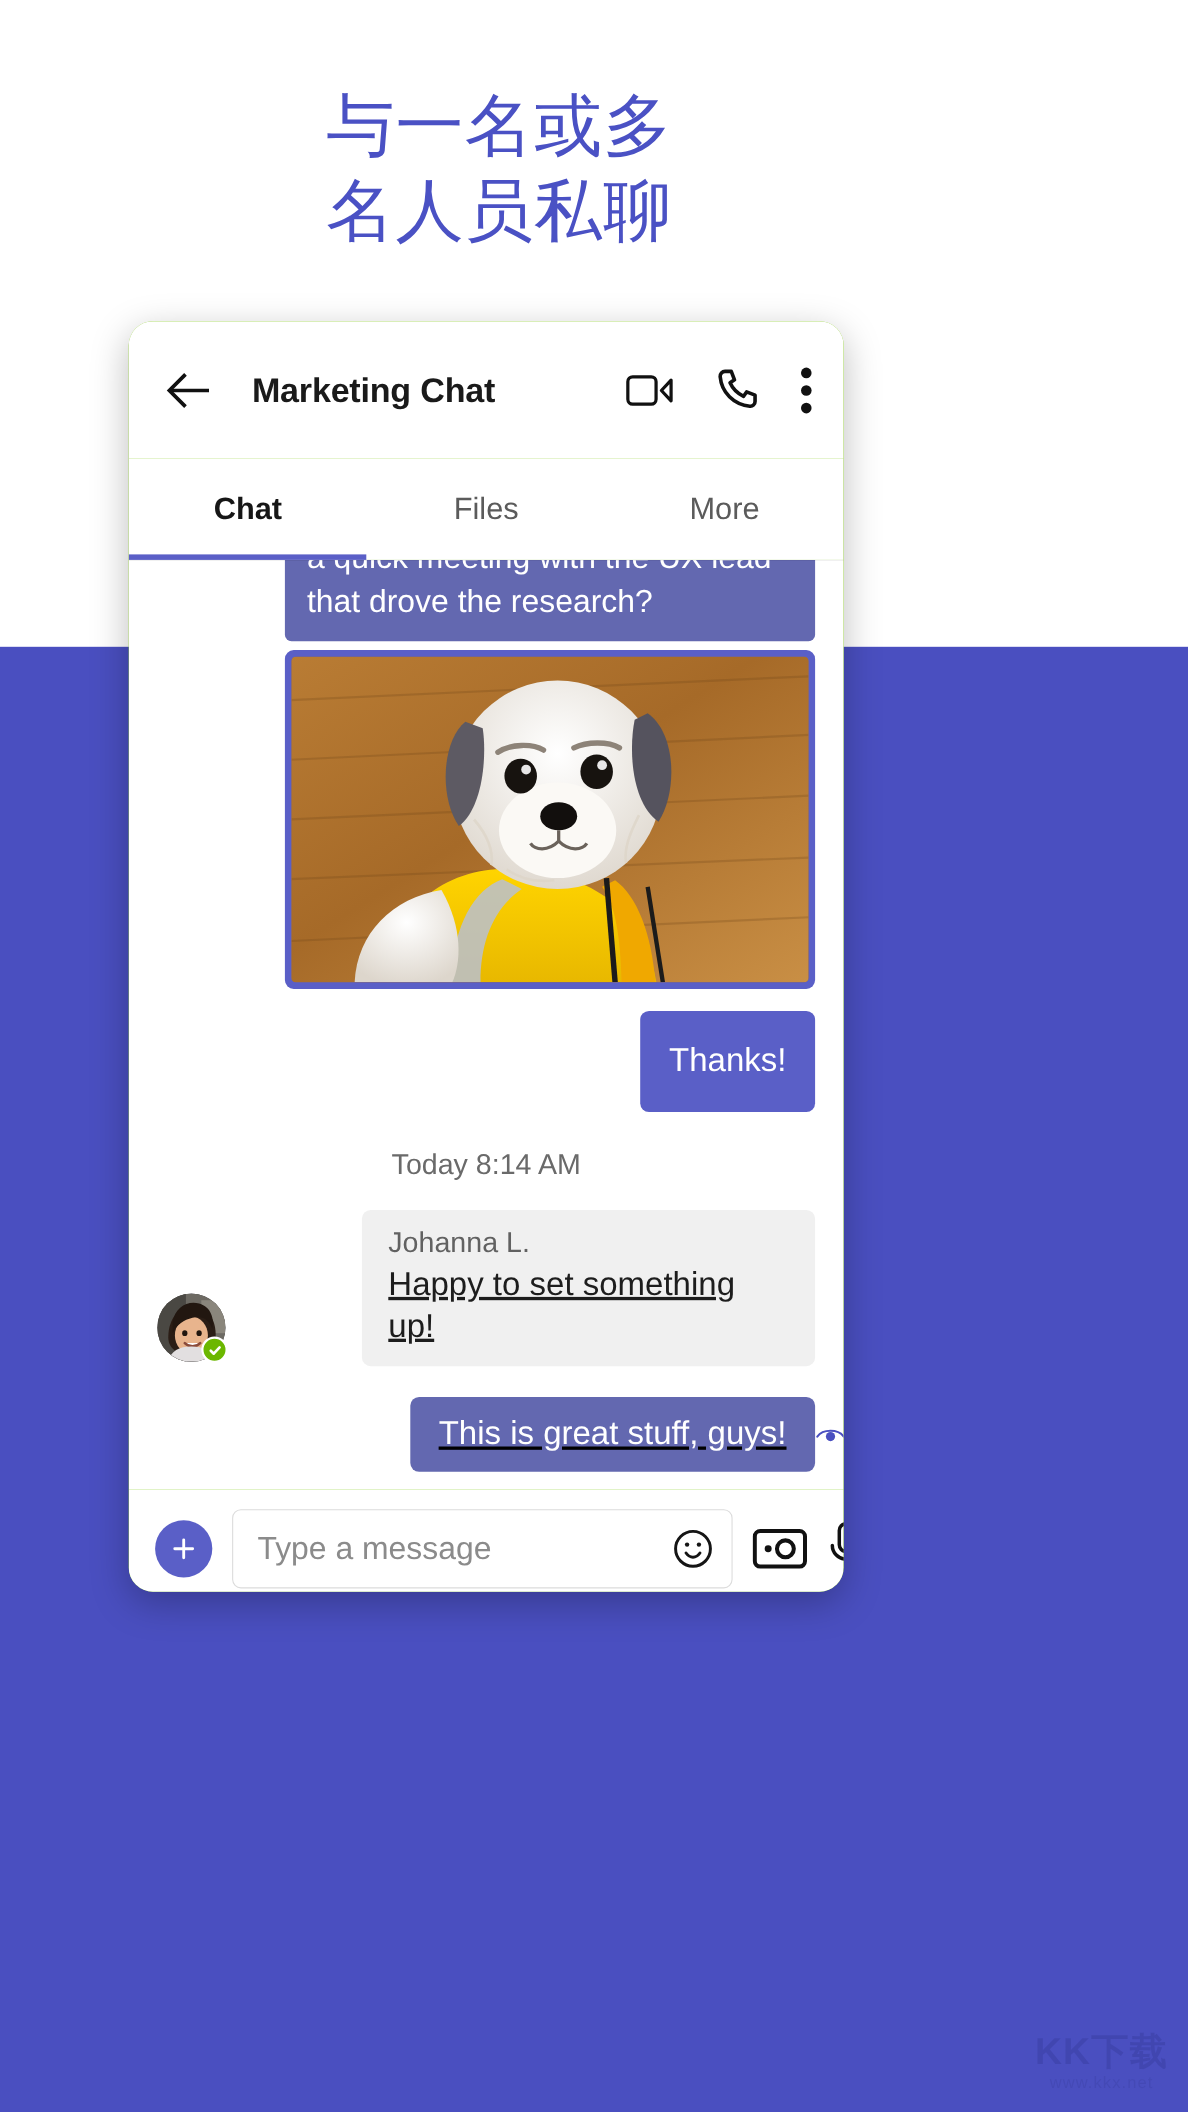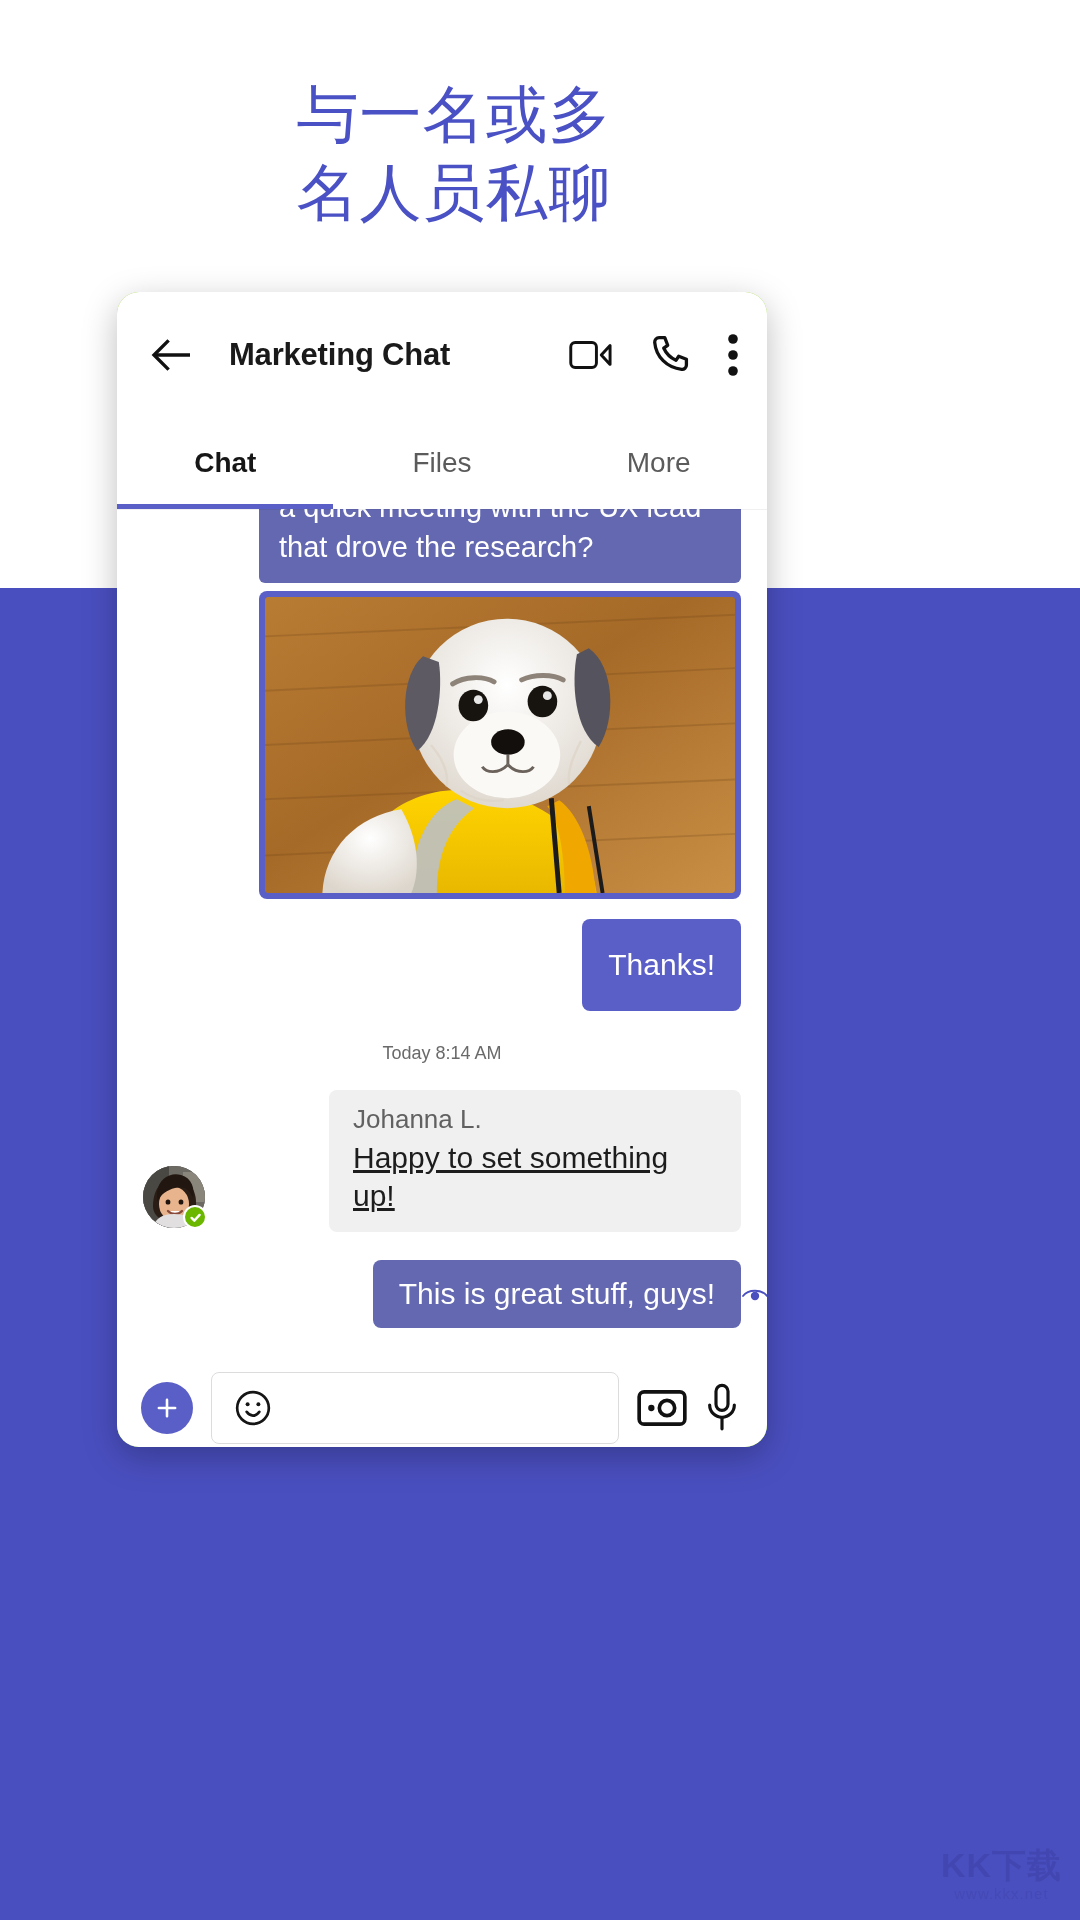--- a/index.html
+++ b/index.html
@@ -148,21 +148,21 @@
     color:#fff;
     border-radius:8px;
     padding:28px 26px;
     font-size:30px;
     line-height:1.2;
   }
 
   #timestamp {
     text-align:center;
     color:#6a6a6a;
-    font-size:18px;
+    font-size:26px;
     margin-top:32px;
   }
 
   #row-johanna { margin-top:26px; }
   #avatar {
     position:relative;
     width:62px; height:62px;
     flex:0 0 auto;
     margin-right:16px;
     margin-bottom:4px;
@@ -197,21 +197,21 @@
     color:#616161;
     margin-bottom:4px;
   }
   #johanna-text {
     font-size:30px;
     color:#1d1d1d;
     line-height:1.25;
     text-decoration:underline;
   }
 
-  #row-great { margin-top:28px; align-items:center; }
+  #row-great { margin-top:28px; align-items:center;text-decoration:underline; }
   #bubble-great {
     background:#6368b0;
     color:#fff;
     border-radius:8px;
     padding:16px 26px;
     font-size:30px;
     line-height:1.2;
   }
   #seen-eye {
     position:absolute;
@@ -441,20 +441,21 @@
 
   </div>
 
   <div id="composer">
     <div id="add-button">
       <svg viewBox="0 0 24 24" fill="none" stroke="#ffffff" stroke-width="2.4">
         <path d="M12 4.5v15M4.5 12h15" stroke-linecap="round"></path>
       </svg>
     </div>
     <div id="input-wrap">
+      <input id="message-input" type="text" placeholder="Type a message" style="">
       <svg id="emoji-icon" viewBox="0 0 24 24" fill="none" stroke="#151515" stroke-width="1.7">
         <circle cx="12" cy="12" r="10"></circle>
         <circle cx="8.6" cy="9.6" r="1.25" fill="#151515" stroke="none"></circle>
         <circle cx="15.4" cy="9.6" r="1.25" fill="#151515" stroke="none"></circle>
         <path d="M8 14.4c1.1 1.6 2.5 2.4 4 2.4s2.9-.8 4-2.4" stroke-linecap="round"></path>
       </svg>
     </div>
     <svg id="camera-icon" viewBox="0 0 30 24" fill="none" stroke="#111" stroke-width="2.2">
       <rect x="1.3" y="2.3" width="27.4" height="19.4" rx="3"></rect>
       <circle cx="18" cy="12" r="4.6"></circle>

